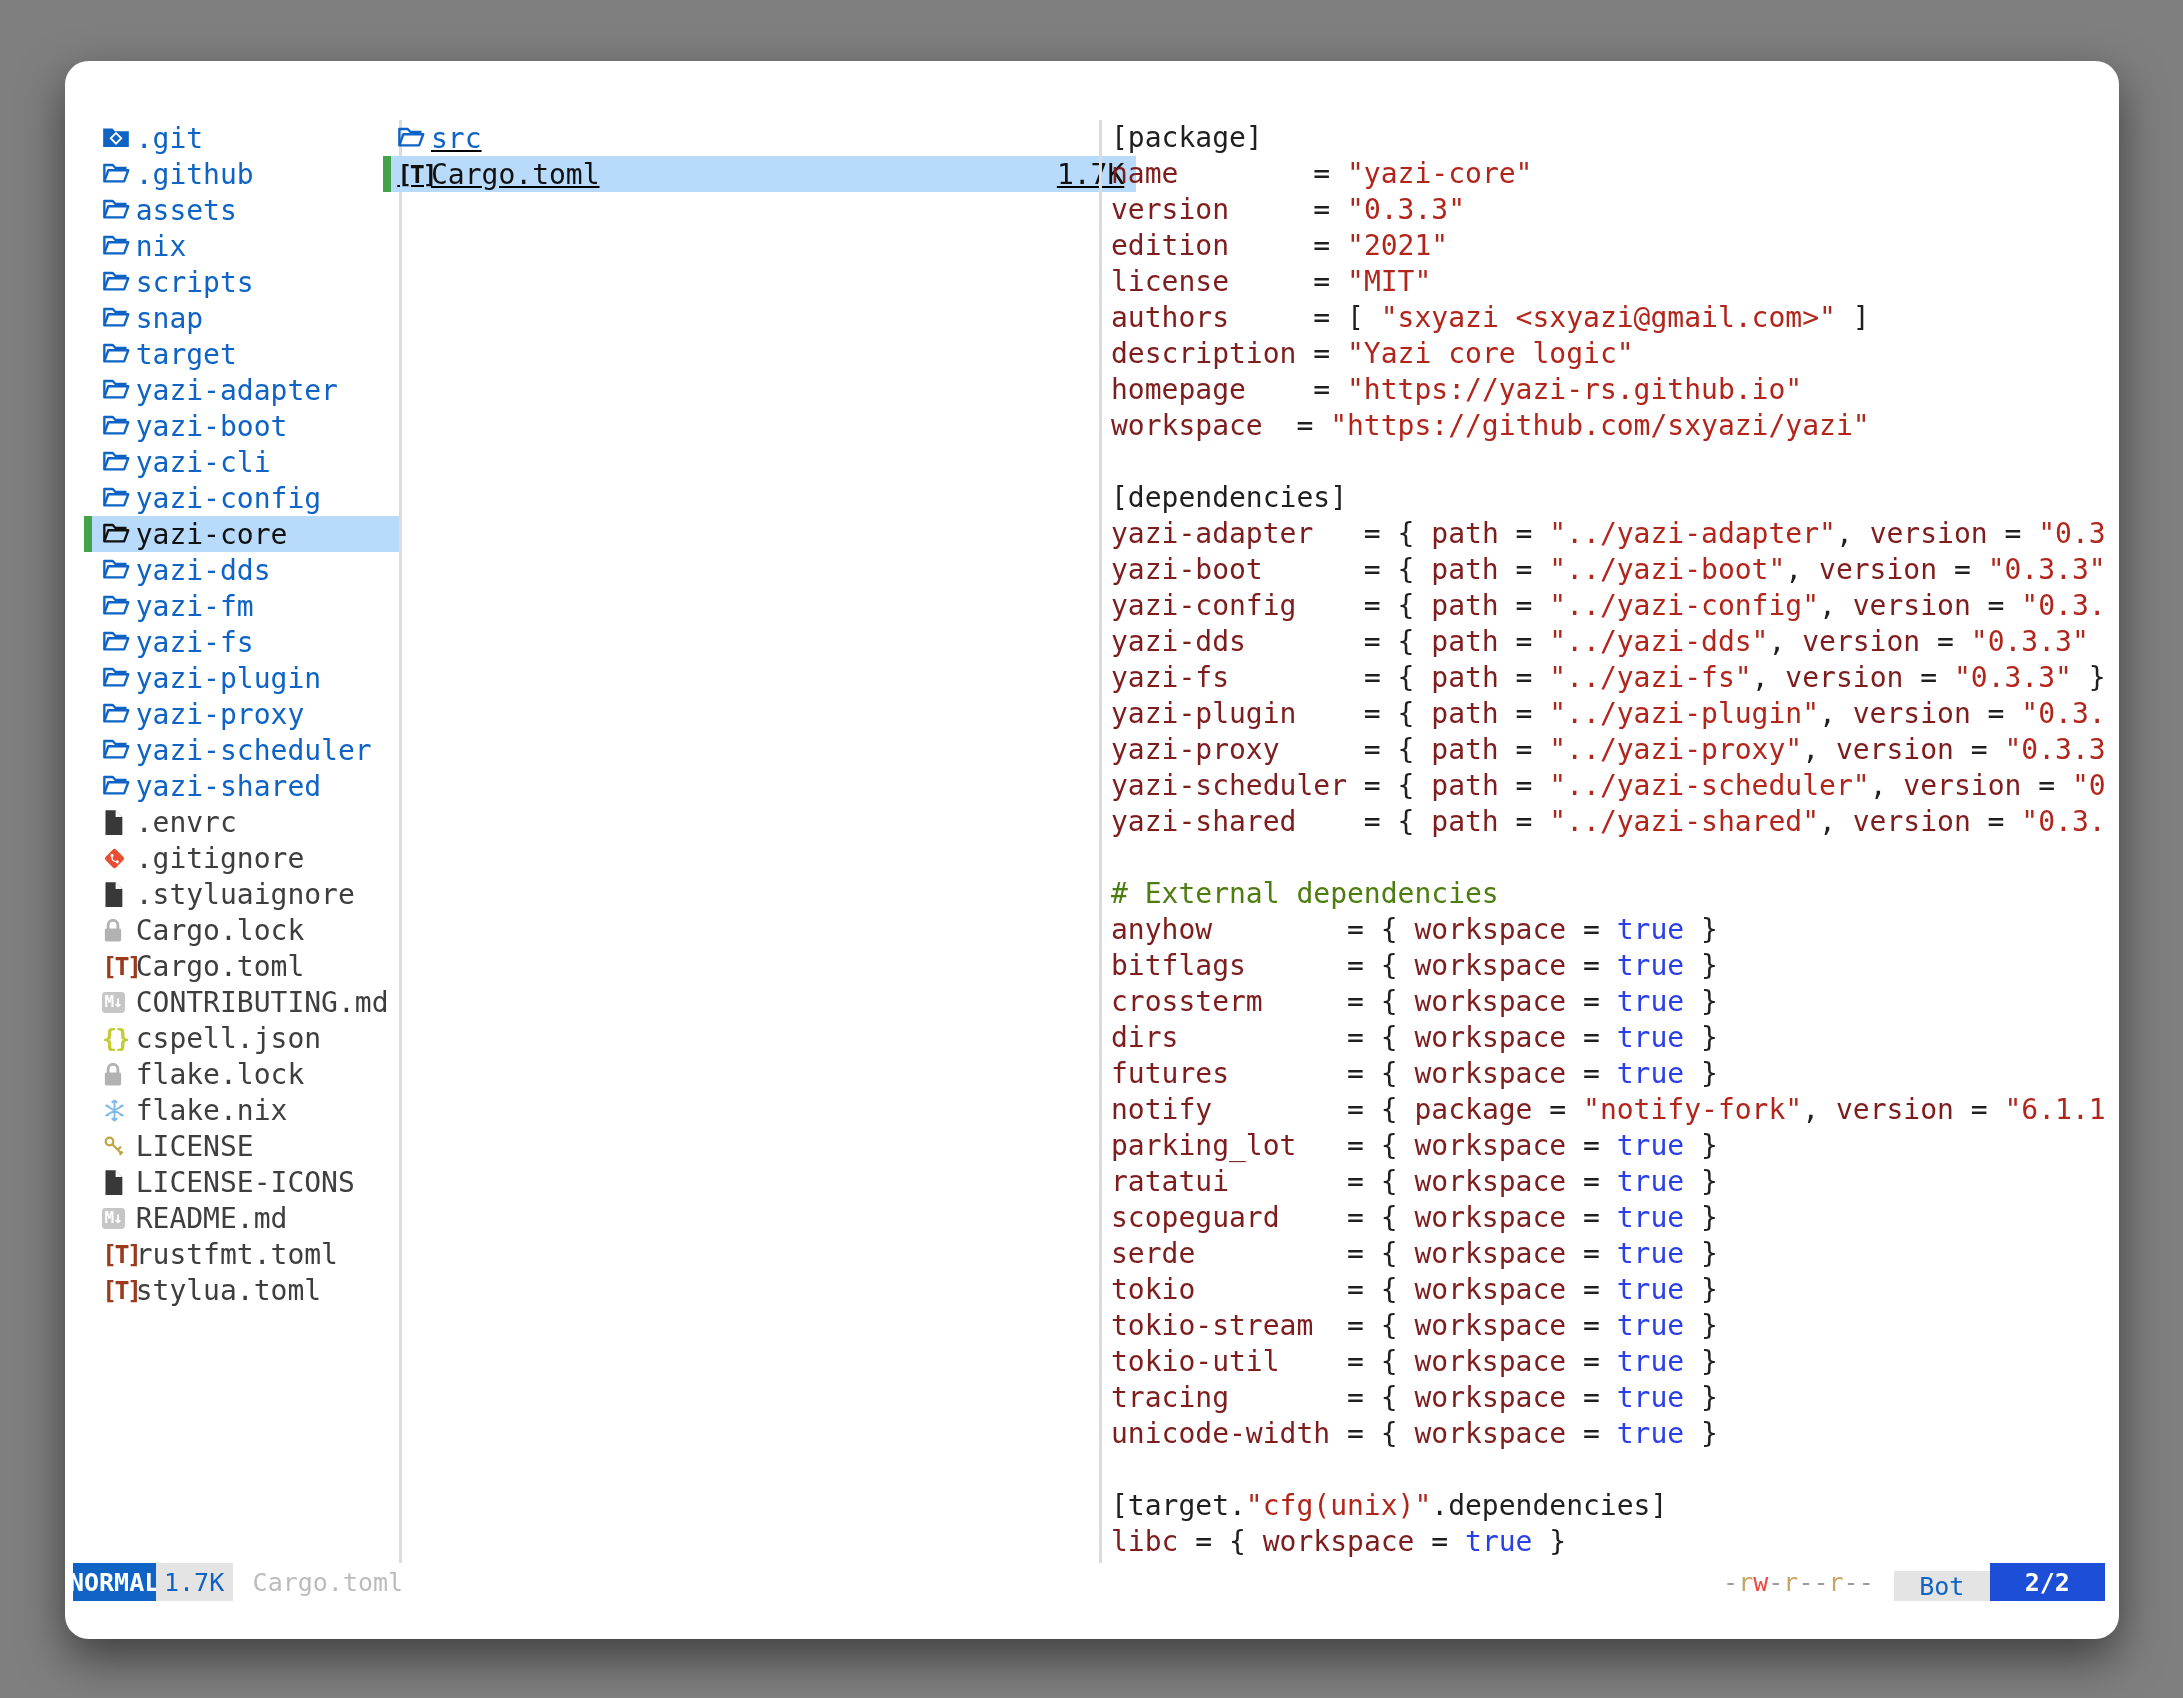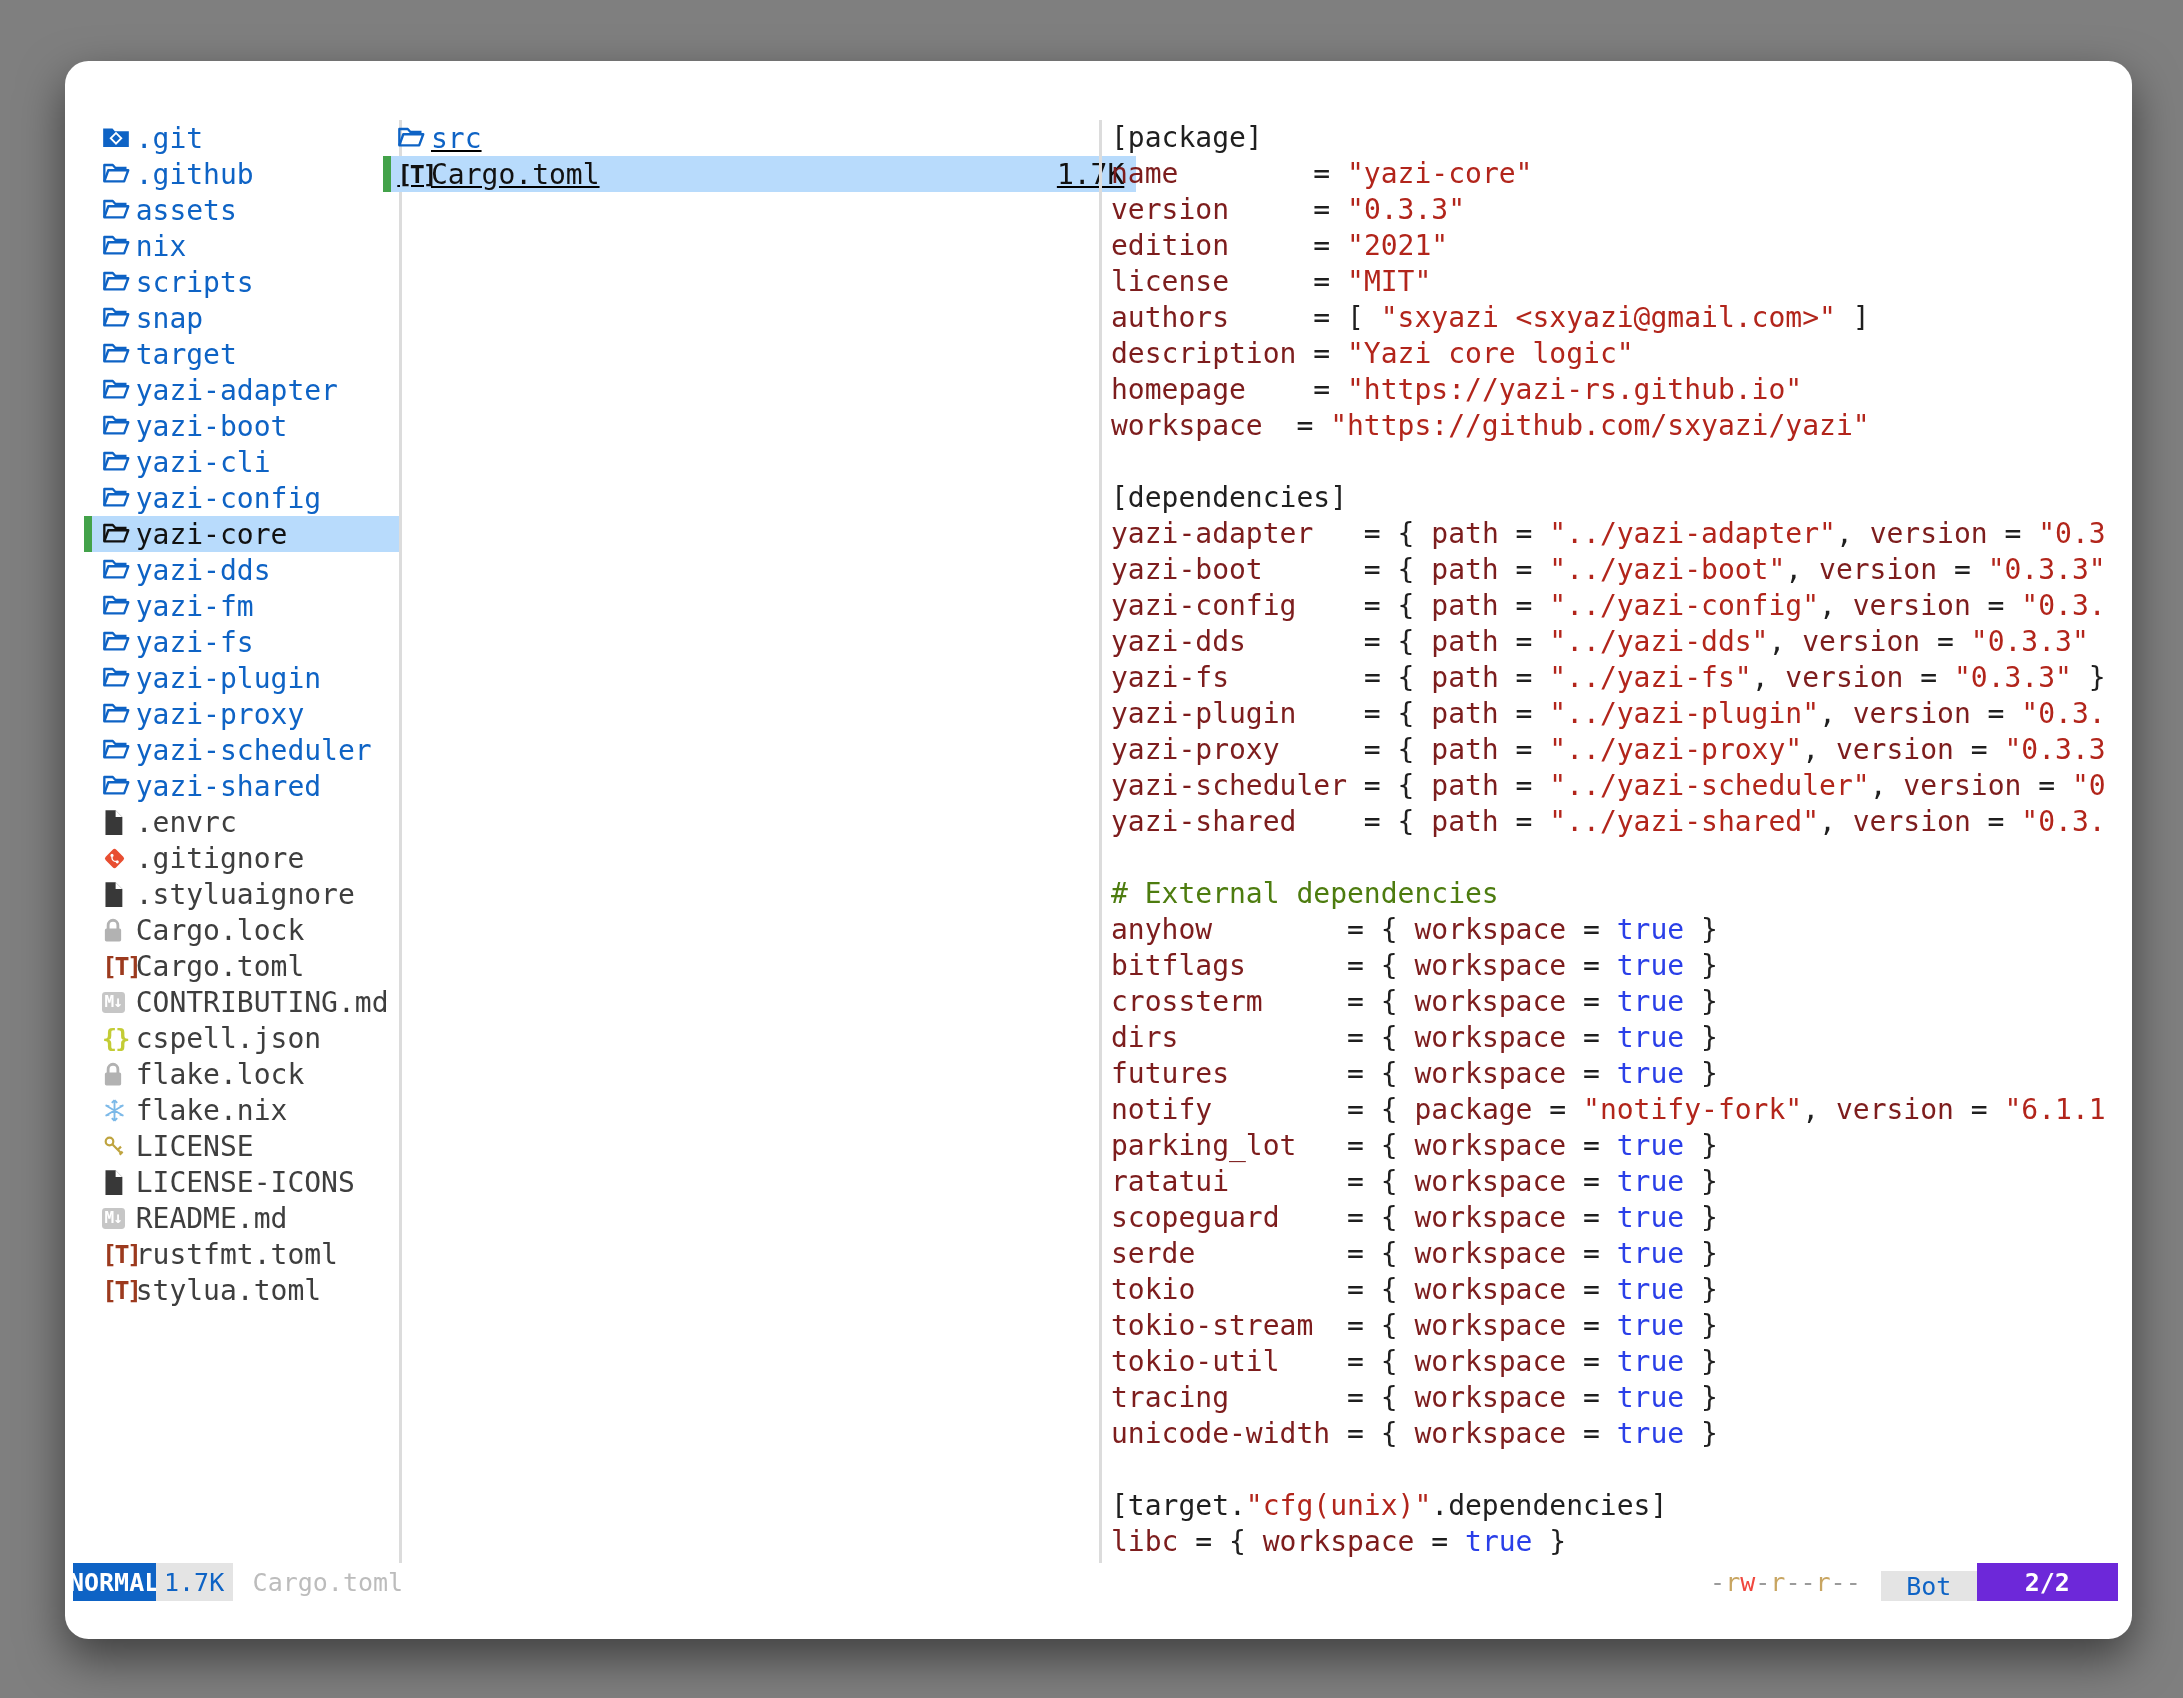--- a/index.html
+++ b/index.html
@@ -1,18 +1,18 @@
 <!DOCTYPE html>
 <html style="font-size:13.4px"><head>
 <meta charset="utf-8">
 <style>
   html,body{margin:0;padding:0;width:2183px;height:1698px;background:#7f7f7f;overflow:hidden;
     font-family:"DejaVu Sans Mono","Liberation Mono",monospace;}
   .window{position:absolute;left:65px;top:61px;width:2054px;height:1578px;background:#ffffff;
-    border-radius:23.5px;box-shadow:0 18.5px 46px rgba(0,0,0,.5);overflow:hidden;padding-left:13px;}
+    border-radius:23.5px;box-shadow:0 18.5px 46px rgba(0,0,0,.5);overflow:hidden;}
   .pane{position:absolute;top:59px;font-size:28px;}
   .pane-parent{left:18.5px;width:315px;}
   .pane-current{left:318px;width:753px;text-decoration:underline;}
   .pane-preview{left:1046px;width:994px;height:1443px;overflow:hidden;}
   .divider{position:absolute;top:59px;height:1443px;width:2.5px;background:#dcdcdc;}
   .d1{left:334px;}
   .d2{left:1034px;}
 
   .row{height:36px;display:flex;align-items:center;padding-left:18.5px;position:relative;
     white-space:nowrap;overflow:hidden;}
@@ -44,21 +44,21 @@
   .chip{display:inline-flex;align-items:center;justify-content:center;}
   .chip.mode{width:83px;background:#0e63c5;color:#fff;font-weight:bold;}
   .chip.size{width:77px;background:#e4e4e4;color:#0e63c5;}
   .fname{display:inline-flex;align-items:center;margin-left:20px;color:#bcbcbc;}
   .sb-spacer{flex:1;}
   .perms{display:inline-flex;align-items:center;margin-right:20px;}
   .perms .pd{color:#9b9b9b;}
   .perms .pr{color:#c8a561;}
   .perms .pw{color:#f0473e;}
   .chip.pos{width:96px;background:#e4e4e4;color:#0e63c5;margin-top:8px;}
-  .chip.page{width:141px;background:#6d28d9;color:#fff;font-weight:bold;}
+  .chip.page{width:115px;background:#1d4ed8;color:#fff;font-weight:bold;}
 </style>
 </head>
 <body>
 
 <div class="window">
 
   <div class="pane pane-parent" id="parent-pane">
       <div class="row dir">
         <span class="ic">
           <svg viewBox="0 0 24 20" width="28" height="23.5">

